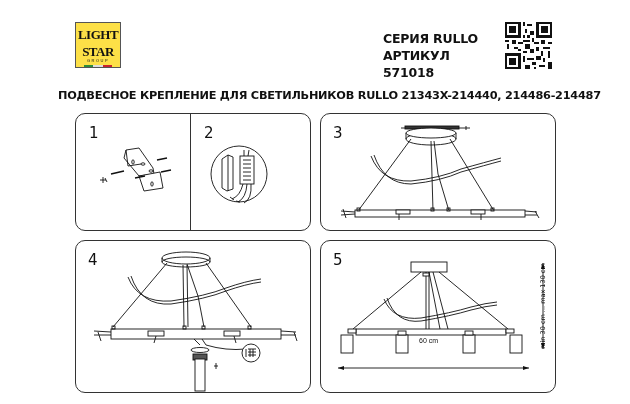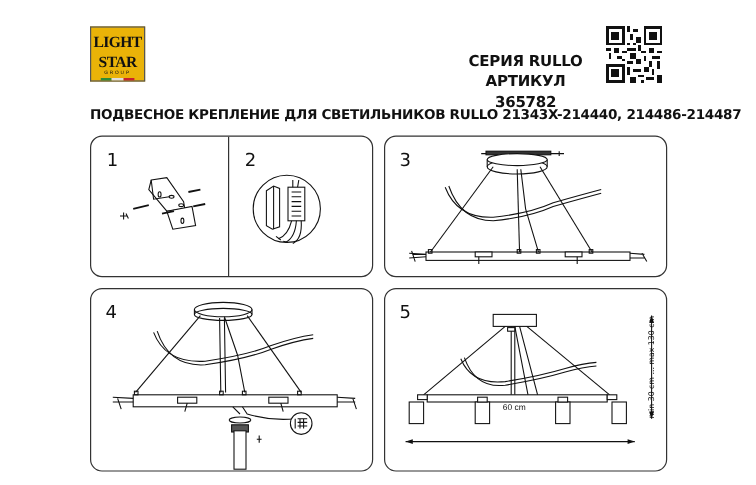--- a/index.html
+++ b/index.html
@@ -1,26 +1,26 @@
 <!DOCTYPE html>
 <html><head>
 <meta charset="utf-8">
 <style>
   html, body { margin:0; padding:0; background:#fff; }
   body { width:630px; height:404px; position:relative; overflow:hidden; font-family:"DejaVu Sans", sans-serif; color:#111; }
   .abs { position:absolute; }
-  .logo { left:75px; top:22px; width:46px; height:46px; border:1px solid #555; box-sizing:border-box; background:#eab308; text-align:center; }
+  .logo { left:75px; top:22px; width:46px; height:46px; border:1px solid #555; box-sizing:border-box; background:#fde047; text-align:center; }
   .logo .l1 { font-family:"Liberation Serif", serif; font-size:13px; line-height:11px; font-weight:bold; letter-spacing:-0.5px; margin-top:6px; display:block; }
   .logo .l2 { font-family:"Liberation Sans", sans-serif; font-size:4px; letter-spacing:1.5px; display:block; margin-top:1px; }
   .logo .flag { display:flex; width:28px; height:2px; margin:2px auto 0; }
   .logo .flag span { flex:1; }
   .title { left:141px; top:30px; font-size:12.5px; font-weight:bold; line-height:17px; font-family:"DejaVu Sans", sans-serif; letter-spacing:-0.2px; }
-  .series { left:383px; top:30px; width:110px; text-align:center; font-size:12.5px; font-weight:bold; line-height:17px; letter-spacing:-0.2px;margin-top:12px; }
+  .series { left:383px; top:30px; width:110px; text-align:left; font-size:12.5px; font-weight:bold; line-height:17px; letter-spacing:-0.2px; }
   .qr { left:505px; top:22px; width:47px; height:47px; }
-  .subtitle { left:75px; top:89px; font-size:11.3px; font-weight:bold; letter-spacing:-0.25px; white-space:nowrap; }
+  .subtitle { left:58px; top:89px; font-size:11.3px; font-weight:bold; letter-spacing:-0.25px; white-space:nowrap; }
   .panel { border:1px solid #333; border-radius:10px; box-sizing:border-box; background:#fff; }
   .num { font-size:15px; font-family:"DejaVu Sans", sans-serif; color:#111; }
   svg { overflow:visible; }
 </style>
 </head>
 <body>
 
 <div class="abs logo">
   <span class="l1">LIGHT</span>
   <span class="l1" style="margin-top:6px">STAR</span>
@@ -30,21 +30,21 @@
       <span style="background:#ddd"></span>
       <span style="background:#c8232c"></span>
   </div>
 </div>
 
 <div class="abs title">
 </div>
 
 <div class="abs series">
   <div>СЕРИЯ RULLO</div>
-  <div>АРТИКУЛ 365782</div>
+  <div>АРТИКУЛ 571018</div>
 </div>
 
 <div class="abs qr">
   <svg width="47" height="47" viewBox="0 0 21 21" shape-rendering="crispEdges">
     <rect width="21" height="21" fill="#fff"></rect>
     <g fill="#111">
       <rect x="0" y="0" width="7" height="7"></rect>
         <rect x="1" y="1" width="5" height="5" fill="#fff"></rect>
         <rect x="2" y="2" width="3" height="3"></rect>
       <rect x="14" y="0" width="7" height="7"></rect>

